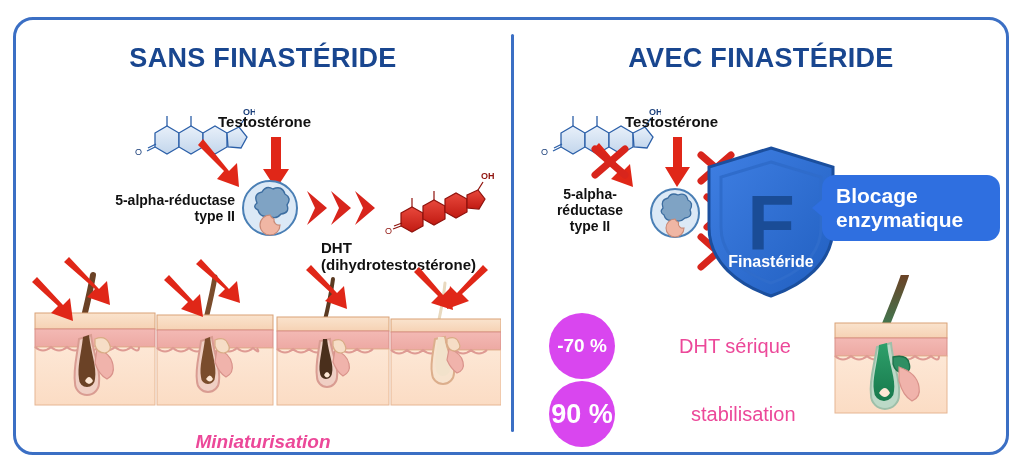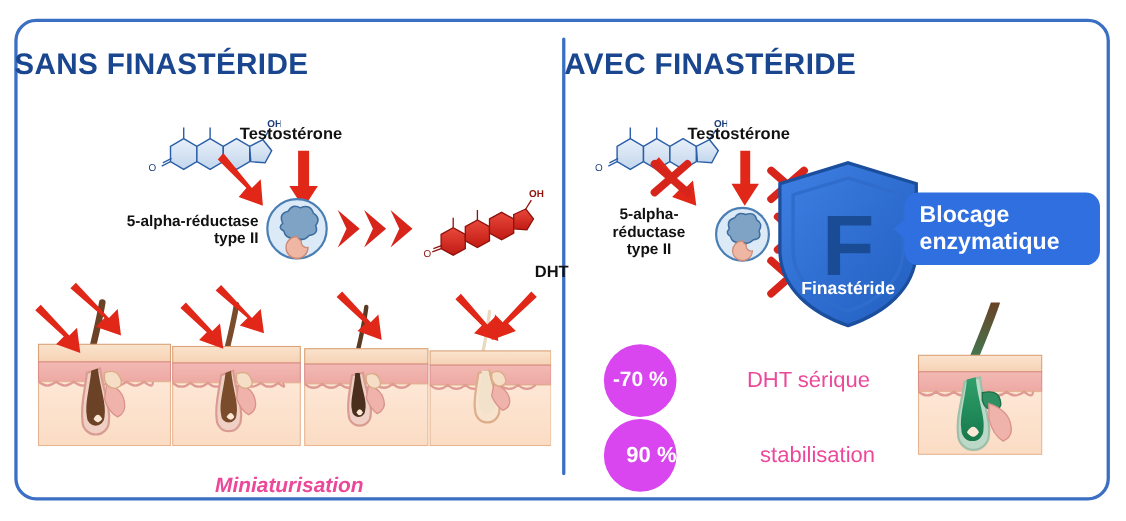--- a/index.html
+++ b/index.html
@@ -10,21 +10,21 @@
          border:3px solid #3b6fc4;border-radius:20px;box-sizing:border-box;
          background:#ffffff;}
 
   #divider{position:absolute;left:511px;top:34px;width:3px;height:398px;
            background:#3b6fc4;border-radius:2px;}
 
   .panel{position:absolute;top:17px;height:438px;}
   #panel-left{left:13px;width:500px;}
   #panel-right{left:513px;width:496px;}
 
-  .ttl{position:absolute;top:26px;width:100%;
+  .ttl{position:absolute;top:26px;width:100%;text-align:center;
        color:#19468f;font-size:27px;font-weight:bold;letter-spacing:.3px;}
 
   .lbl{position:absolute;color:#111;font-weight:bold;white-space:pre;line-height:1.14;}
   .blue-cap{position:absolute;color:#ec4899;font-weight:bold;font-style:italic;}
 
   
   .sv{position:absolute;}
 
   
   .badge{position:absolute;border-radius:50%;background:#d946ef;
@@ -117,21 +117,21 @@
       <line x1="16" y1="61" x2="8" y2="64"></line>
         <line x1="17" y1="58" x2="9" y2="61"></line>
       <line x1="27" y1="42" x2="27" y2="33"></line>
         <line x1="49" y1="35" x2="49" y2="26"></line>
       <line x1="93" y1="25" x2="98" y2="17"></line>
     </g>
     <text x="0" y="69" fill="#8f120c" font-size="9" font-family="Liberation Sans, sans-serif">O</text>
     <text x="96" y="14" fill="#8f120c" font-size="9" font-weight="bold" font-family="Liberation Sans, sans-serif">OH</text>
   </svg>
 
-  <div class="lbl" style="left:308px;top:222px;width:196px;text-align:right;font-size:15px;"><span>DHT</span><br></div>
+  <div class="lbl" style="left:308px;top:222px;width:196px;text-align:left;font-size:15px;"><span>DHT</span><br><span>(dihydrotestostérone)</span></div>
 
   <svg class="sv" style="left:16px;top:236px;" width="472" height="170">
     <defs>
       <linearGradient id="skinTop" x1="0" y1="0" x2="0" y2="1">
         <stop offset="0" stop-color="#fae3cd"></stop>
           <stop offset="1" stop-color="#f6d2b4"></stop>
       </linearGradient>
       <linearGradient id="derm" x1="0" y1="0" x2="0" y2="1">
         <stop offset="0" stop-color="#f3b9b4"></stop>
           <stop offset="1" stop-color="#eda9a3"></stop>
@@ -273,21 +273,21 @@
   <div id="callout-tail" style="left:299px;top:180px;"></div>
   <div id="callout" style="left:309px;top:158px;">
     <div><span>Blocage</span><br><span>enzymatique</span></div>
   </div>
 
   <div class="badge" style="left:36px;top:296px;width:66px;height:66px;font-size:19px;">
     <span>-70 %</span>
   </div>
   <div class="badge-txt" style="left:118px;top:318px;font-size:20px;">DHT sérique</div>
 
-  <div class="badge" style="left:36px;top:364px;width:66px;height:66px;font-size:20px;justify-content:flex-end;">
+  <div class="badge" style="left:36px;top:364px;width:66px;height:66px;font-size:27px;">
     <span>90 %</span>
   </div>
   <div class="badge-txt" style="left:130px;top:386px;font-size:20px;">stabilisation</div>
 
   <svg class="sv" style="left:306px;top:258px;" width="160" height="150">
     <defs>
       <linearGradient id="grnG" x1="0" y1="0" x2="0" y2="1">
         <stop offset="0" stop-color="#2fa06b"></stop>
           <stop offset="1" stop-color="#17794c"></stop>
       </linearGradient>

